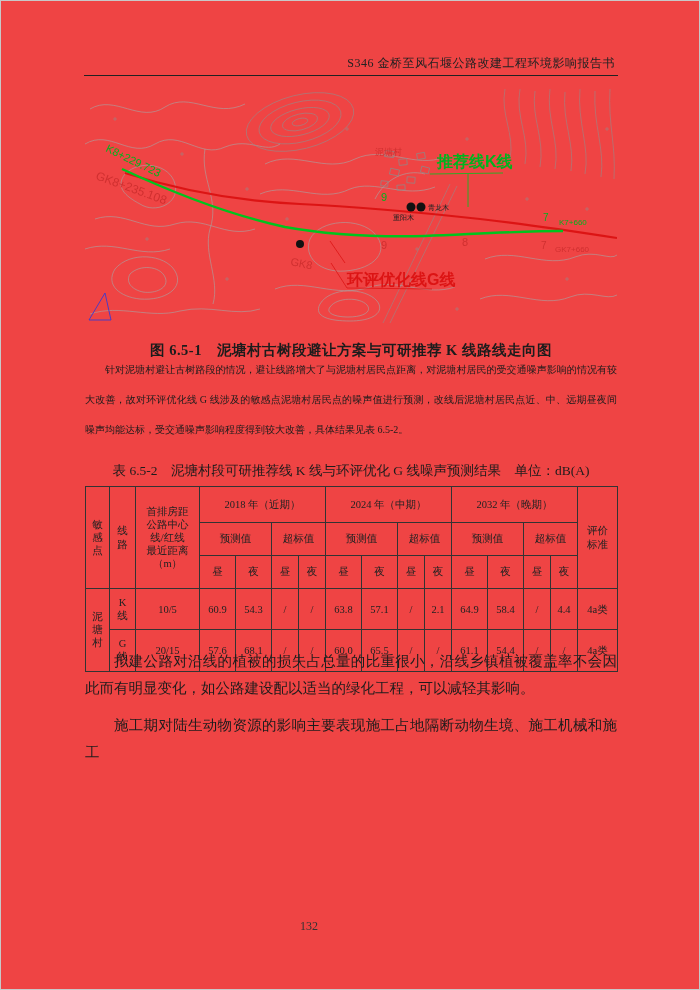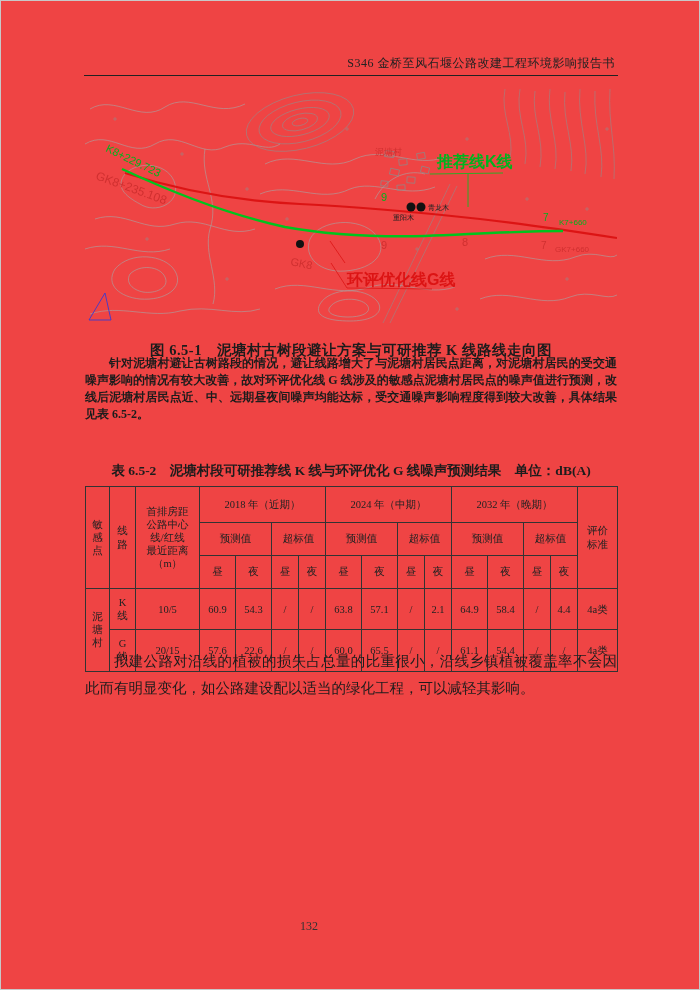--- a/index.html
+++ b/index.html
@@ -16,25 +16,25 @@
     position:absolute; top:74px; left:83px; width:534px; height:0;
     border-top:1.6px solid #222;
   }
   .map-wrap{ position:absolute; top:88px; left:84px; width:532px; height:234px; }
   .fig-caption{
     position:absolute; top:327px; left:84px; width:532px; text-align:center;
     font-weight:bold; font-size:14.5px; letter-spacing:0.5px;margin-top:13px;
   }
   .intro-para{
     position:absolute; top:354px; left:84px; width:532px;
-    font-size:12px; line-height:17px; text-align:justify; text-indent:2em;font-weight:bold;
+    font-size:10px; line-height:30px; text-align:justify; text-indent:2em;
   }
   .tbl-title{
     position:absolute; top:461px; left:84px; width:532px; text-align:center;
-    font-weight:bold; font-size:13.5px;
+    font-weight:normal; font-size:13.5px;
   }
   table.noise{
     position:absolute; top:485px; left:84px; width:532px;
     border-collapse:collapse; table-layout:fixed;
     font-size:10.5px; color:#222;
   }
   table.noise td{
     border:1px solid #333; text-align:center; vertical-align:middle;
     padding:7px 1px; white-space:pre-line; line-height:1.25;
     overflow:hidden;
@@ -244,35 +244,36 @@
       <td>58.4</td>
       <td>/</td>
       <td>4.4</td>
       <td>4a类</td>
     </tr>
     <tr class="drow">
       <td>G
 线</td>
       <td>20/15</td>
       <td>57.6</td>
-      <td>22.6</td>
+      <td>68.1</td>
       <td>/</td>
       <td>/</td>
       <td>60.0</td>
       <td>65.5</td>
       <td>/</td>
       <td>/</td>
       <td>61.1</td>
       <td>54.4</td>
       <td>/</td>
       <td>/</td>
       <td>4a类</td>
     </tr>
   </tbody>
     </table>
 
   <div class="sections">
     <p class="doc-p">拟建公路对沿线的植被的损失占总量的比重很小，沿线乡镇植被覆盖率不会因此而有明显变化，如公路建设配以适当的绿化工程，可以减轻其影响。</p>
+    <p class="doc-p">施工期对陆生动物资源的影响主要表现施工占地隔断动物生境、施工机械和施工</p>
   </div>
 
   <div class="page-num">132</div>
 
 </div>
 
 </body></html>

